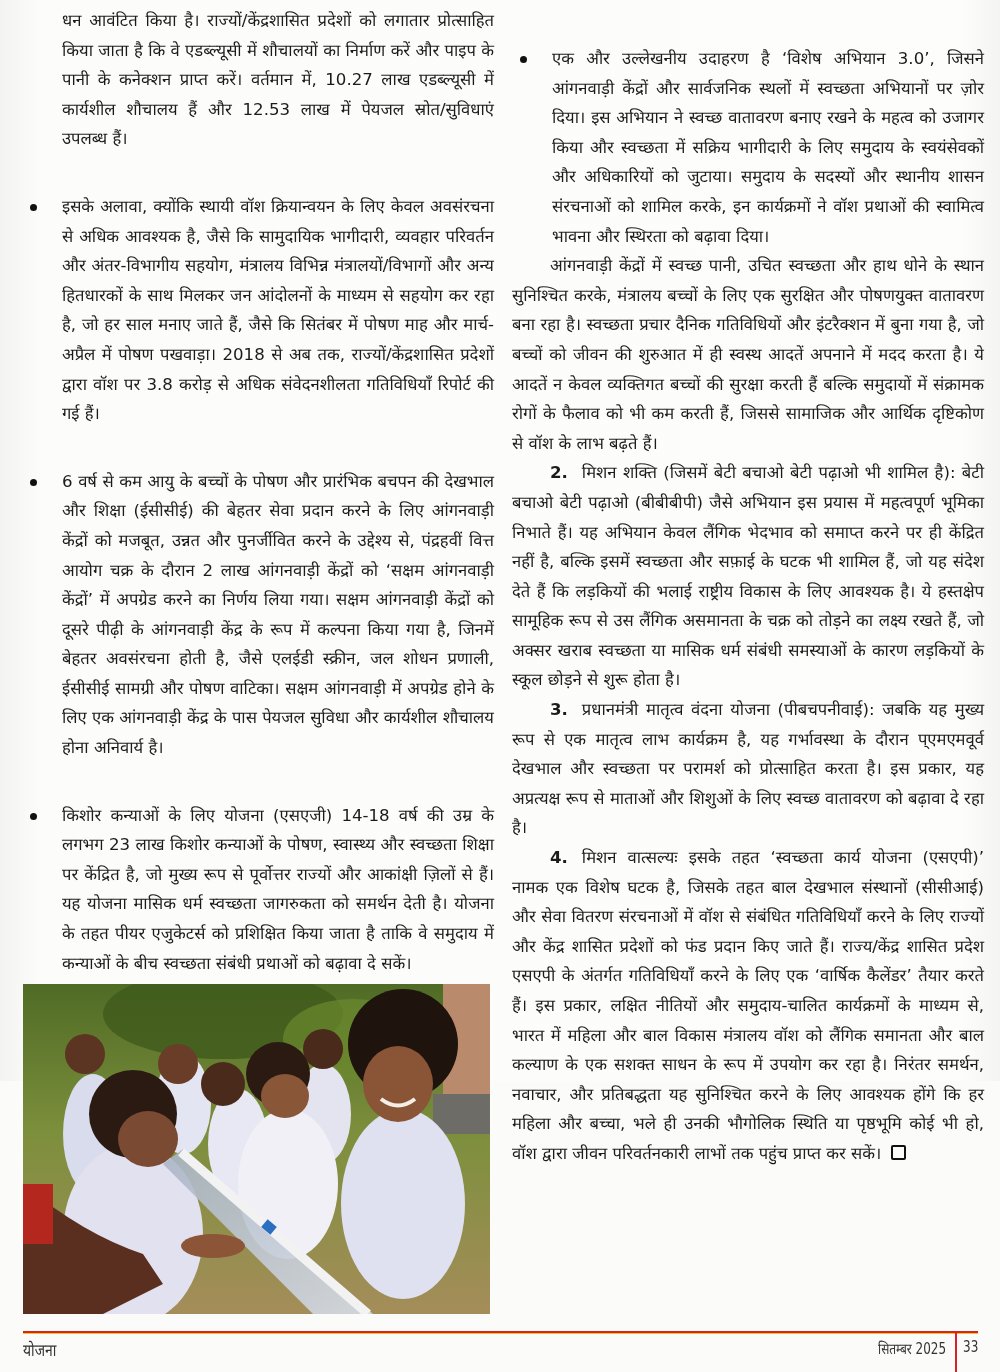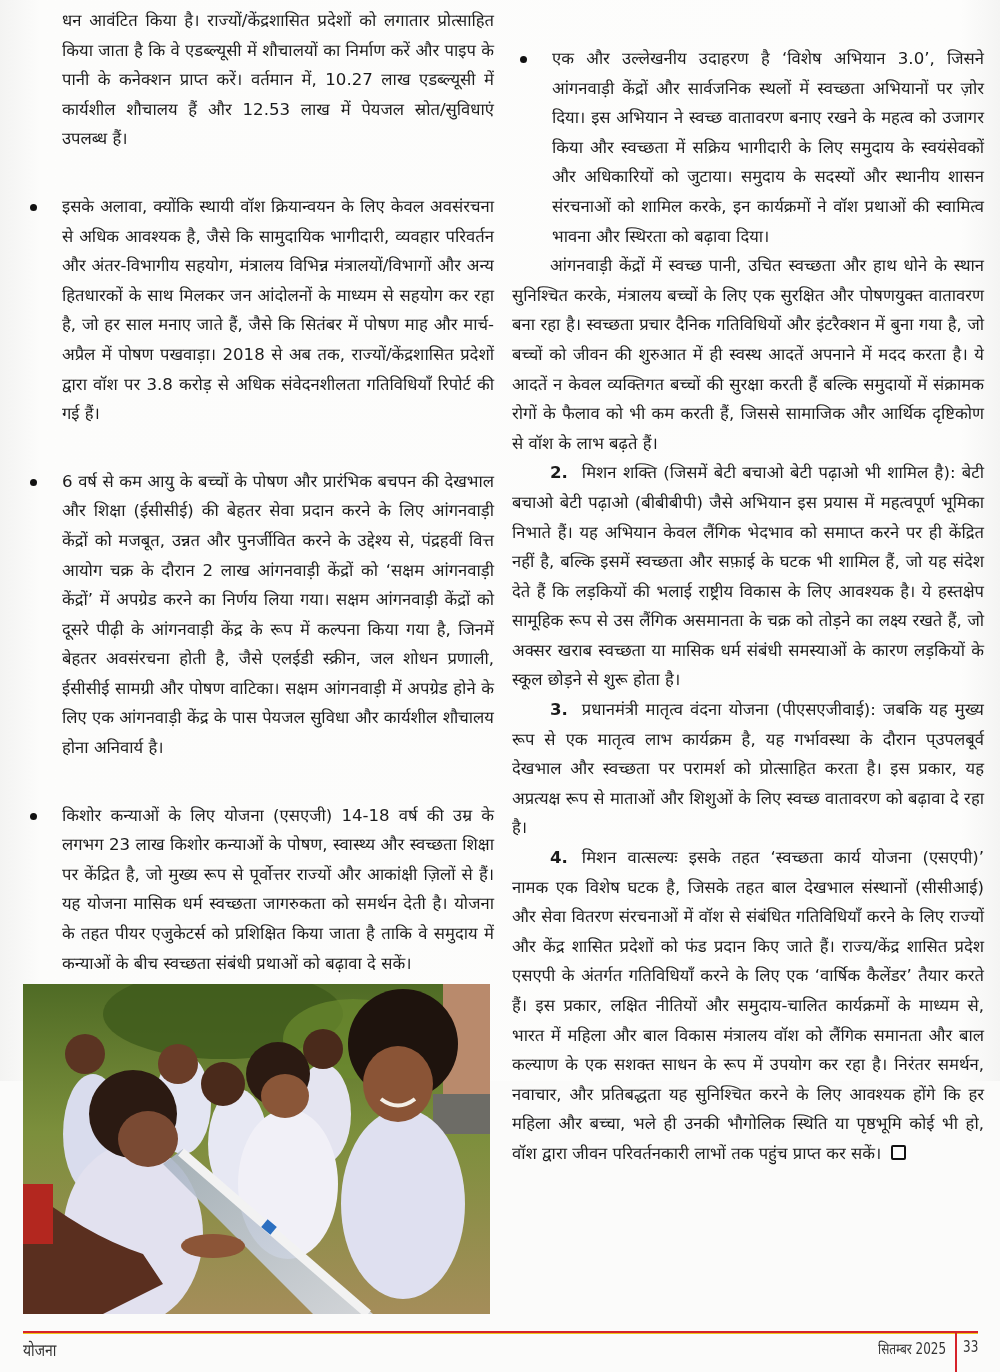--- a/index.html
+++ b/index.html
@@ -161,22 +161,22 @@
     </div>
 
     <p class="para indent">आंगनवाड़ी केंद्रों में स्वच्छ पानी, उचित स्वच्छता और हाथ धोने के स्थान सुनिश्चित करके, मंत्रालय बच्चों के लिए एक सुरक्षित और पोषणयुक्त वातावरण बना रहा है। स्वच्छता प्रचार दैनिक गतिविधियों और इंटरैक्शन में बुना गया है, जो बच्चों को जीवन की शुरुआत में ही स्वस्थ आदतें अपनाने में मदद करता है। ये आदतें न केवल व्यक्तिगत बच्चों की सुरक्षा करती हैं बल्कि समुदायों में संक्रामक रोगों के फैलाव को भी कम करती हैं, जिससे सामाजिक और आर्थिक दृष्टिकोण से वॉश के लाभ बढ़ते हैं।</p>
 
     <p class="para indent numbered">
       <span class="num">2.</span><span class="heading">मिशन शक्ति (जिसमें बेटी बचाओ बेटी पढ़ाओ भी शामिल है):</span>
       <span>बेटी बचाओ बेटी पढ़ाओ (बीबीबीपी) जैसे अभियान इस प्रयास में महत्वपूर्ण भूमिका निभाते हैं। यह अभियान केवल लैंगिक भेदभाव को समाप्त करने पर ही केंद्रित नहीं है, बल्कि इसमें स्वच्छता और सफ़ाई के घटक भी शामिल हैं, जो यह संदेश देते हैं कि लड़कियों की भलाई राष्ट्रीय विकास के लिए आवश्यक है। ये हस्तक्षेप सामूहिक रूप से उस लैंगिक असमानता के चक्र को तोड़ने का लक्ष्य रखते हैं, जो अक्सर खराब स्वच्छता या मासिक धर्म संबंधी समस्याओं के कारण लड़कियों के स्कूल छोड़ने से शुरू होता है।</span>
     </p>
 
     <p class="para indent numbered">
-      <span class="num">3.</span><span class="heading">प्रधानमंत्री मातृत्व वंदना योजना (पीएसएजीवाई):</span>
-      <span>जबकि यह मुख्य रूप से एक मातृत्व लाभ कार्यक्रम है, यह गर्भावस्था के दौरान प्उपलबूर्व देखभाल और स्वच्छता पर परामर्श को प्रोत्साहित करता है। इस प्रकार, यह अप्रत्यक्ष रूप से माताओं और शिशुओं के लिए स्वच्छ वातावरण को बढ़ावा दे रहा है।</span>
+      <span class="num">3.</span><span class="heading">प्रधानमंत्री मातृत्व वंदना योजना (पीबचपनीवाई):</span>
+      <span>जबकि यह मुख्य रूप से एक मातृत्व लाभ कार्यक्रम है, यह गर्भावस्था के दौरान प्एमएमवूर्व देखभाल और स्वच्छता पर परामर्श को प्रोत्साहित करता है। इस प्रकार, यह अप्रत्यक्ष रूप से माताओं और शिशुओं के लिए स्वच्छ वातावरण को बढ़ावा दे रहा है।</span>
     </p>
 
     <p class="para indent numbered">
       <span class="num">4.</span><span class="heading">मिशन वात्सल्यः</span>
       <span>इसके तहत ‘स्वच्छता कार्य योजना (एसएपी)’ नामक एक विशेष घटक है, जिसके तहत बाल देखभाल संस्थानों (सीसीआई) और सेवा वितरण संरचनाओं में वॉश से संबंधित गतिविधियाँ करने के लिए राज्यों और केंद्र शासित प्रदेशों को फंड प्रदान किए जाते हैं। राज्य/केंद्र शासित प्रदेश एसएपी के अंतर्गत गतिविधियाँ करने के लिए एक ‘वार्षिक कैलेंडर’ तैयार करते हैं। इस प्रकार, लक्षित नीतियों और समुदाय-चालित कार्यक्रमों के माध्यम से, भारत में महिला और बाल विकास मंत्रालय वॉश को लैंगिक समानता और बाल कल्याण के एक सशक्त साधन के रूप में उपयोग कर रहा है। निरंतर समर्थन, नवाचार, और प्रतिबद्धता यह सुनिश्चित करने के लिए आवश्यक होंगे कि हर महिला और बच्चा, भले ही उनकी भौगोलिक स्थिति या पृष्ठभूमि कोई भी हो, वॉश द्वारा जीवन परिवर्तनकारी लाभों तक पहुंच प्राप्त कर सकें।</span>
       <span class="endmark"></span>
     </p>
   </div>
 
   <div class="footer-rule"></div>

